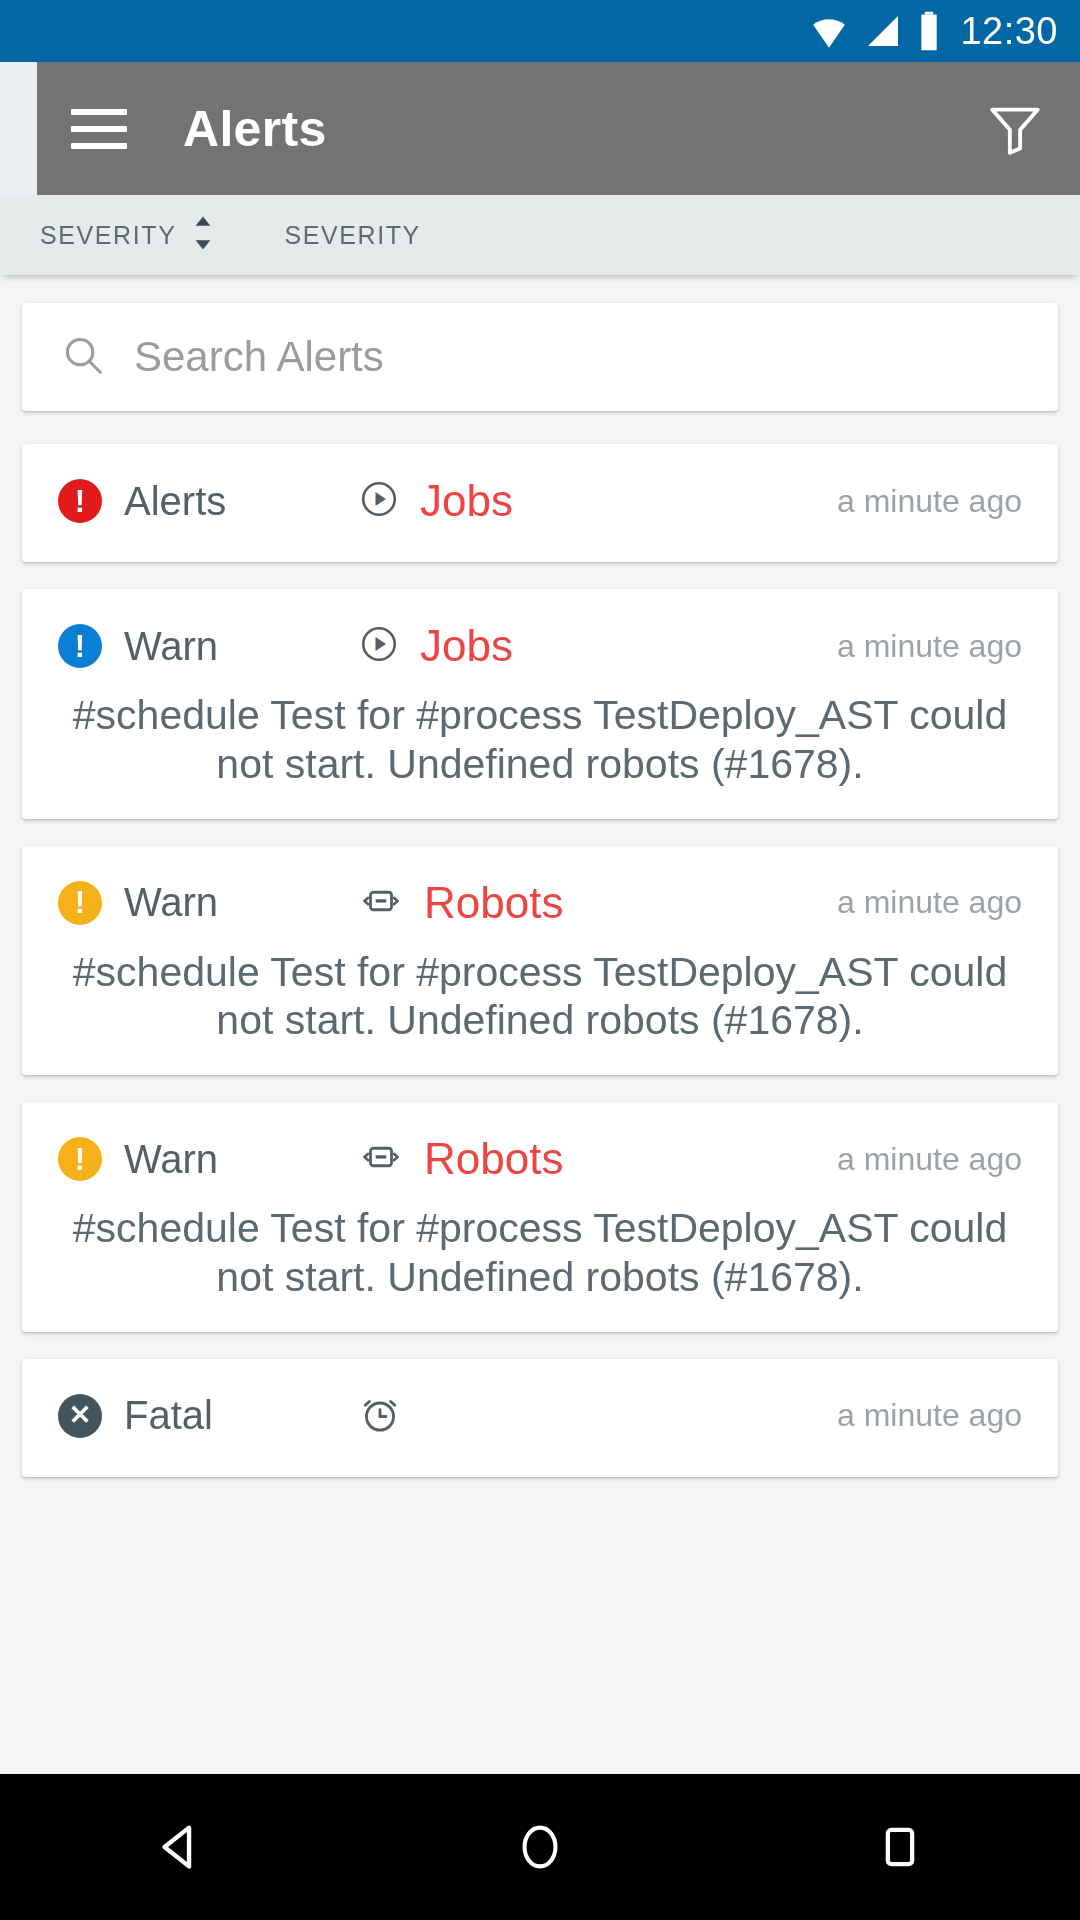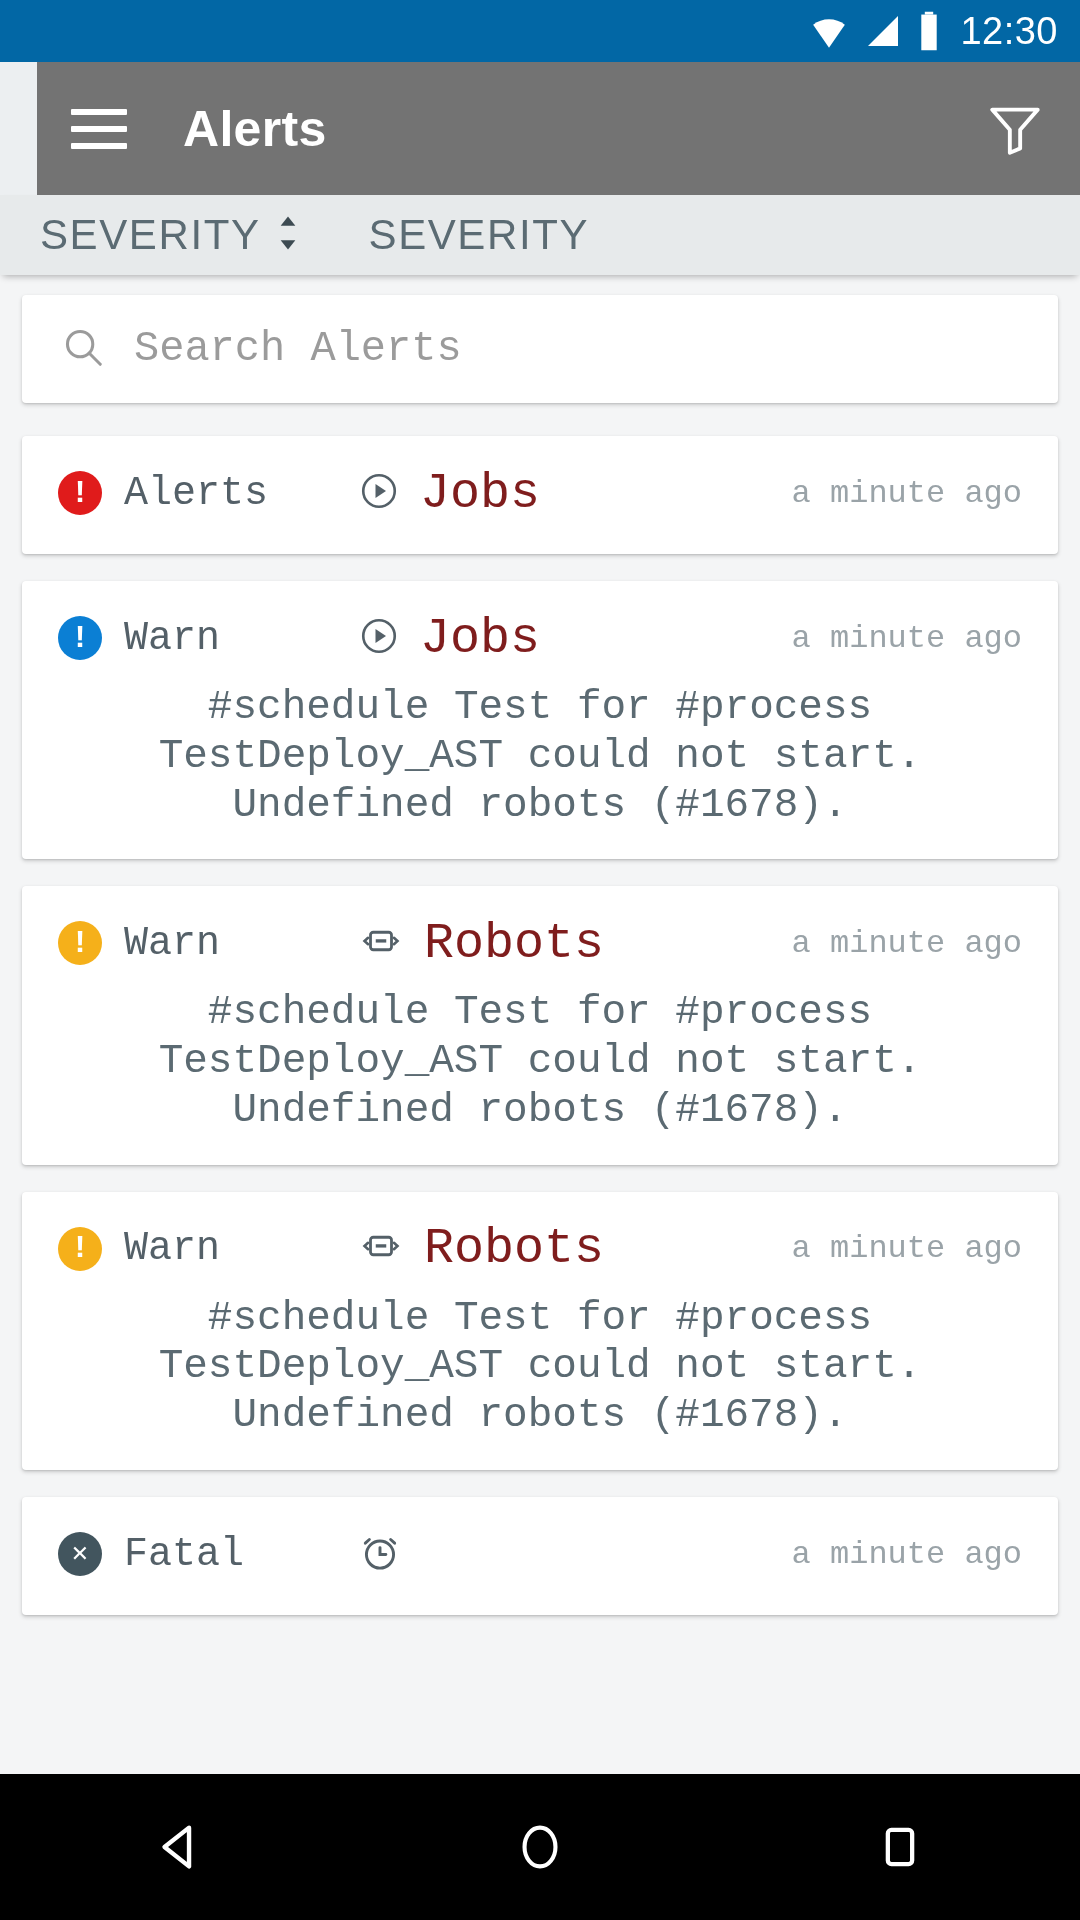--- a/index.html
+++ b/index.html
@@ -32,27 +32,27 @@
   .filter-btn{ margin-left:auto; cursor:pointer; display:flex; align-items:center; }
 
   
   .sortbar{
     height:80px; background:#e7eaeb;
     display:flex; align-items:center; padding:0 40px;
     box-shadow:0 4px 7px -3px rgba(0,0,0,.32);
     position:relative; z-index:3;
   }
   .sort-item{ display:flex; align-items:center; gap:14px; cursor:pointer; }
-  .sort-label{ font-size:42px; color:#5b6b73; letter-spacing:1.6px; }
+  .sort-label{ font-size:25px; color:#5b6b73; letter-spacing:1.6px; }
   .sort-item.second{ margin-left:68px; }
 
   
   .content{
     position:absolute; top:275px; left:0; right:0; bottom:146px;
-    background:#f4f5f6; padding:20px 22px 0 22px; overflow:hidden;font-family:Liberation Mono, monospace;
+    background:#f4f5f6; padding:28px 22px 0 22px; overflow:hidden;
   }
 
   .search-card{
     background:#fff; border-radius:4px; height:108px;
     display:flex; align-items:center; padding:0 38px; gap:28px;
     box-shadow:0 2px 4px rgba(0,0,0,.16), 0 1px 2px rgba(0,0,0,.1);
     margin-bottom:33px;
   }
   .search-ph{ font-size:42px; color:#9b9b9b; }
 
@@ -63,21 +63,21 @@
   }
   .alert-head{ display:flex; align-items:center; height:62px; }
   .sev-wrap{ display:flex; align-items:center; gap:22px; width:300px; }
   .sev-dot{
     width:44px; height:44px; border-radius:50%;
     display:flex; align-items:center; justify-content:center; flex:none;
   }
   .sev-glyph{ color:#fff; font-size:31px; font-weight:bold; line-height:1; }
   .sev-name{ font-size:40px; color:#546068; }
   .comp-wrap{ display:flex; align-items:center; gap:20px; }
-  .comp-name{ font-size:50px; color:#7f1d1d; }
+  .comp-name{ font-size:44px; color:#ef4444; }
   .time-ago{ margin-left:auto; font-size:32px; color:#9aa3a8; }
   .alert-msg{
     font-size:41px; color:#5b6a72; line-height:1.19;
     margin-top:14px; word-wrap:break-word;
   }
 
   
   .navbar{
     position:absolute; bottom:0; left:0; width:1080px; height:146px;
     background:#000; display:flex; align-items:center; justify-content:space-around;

